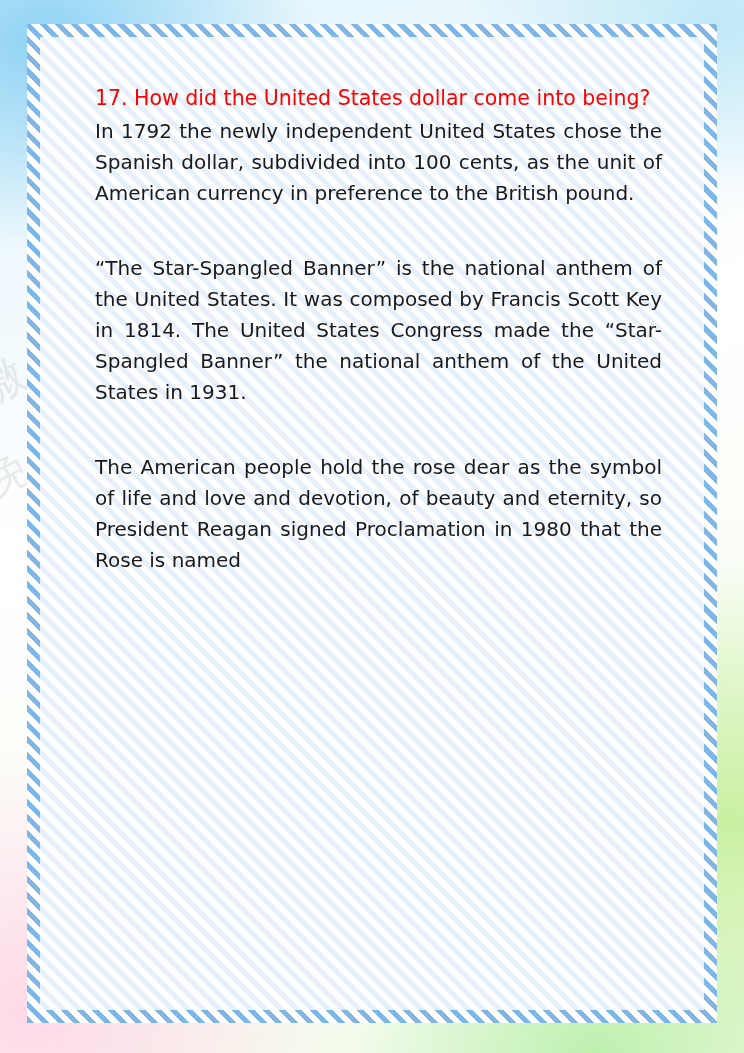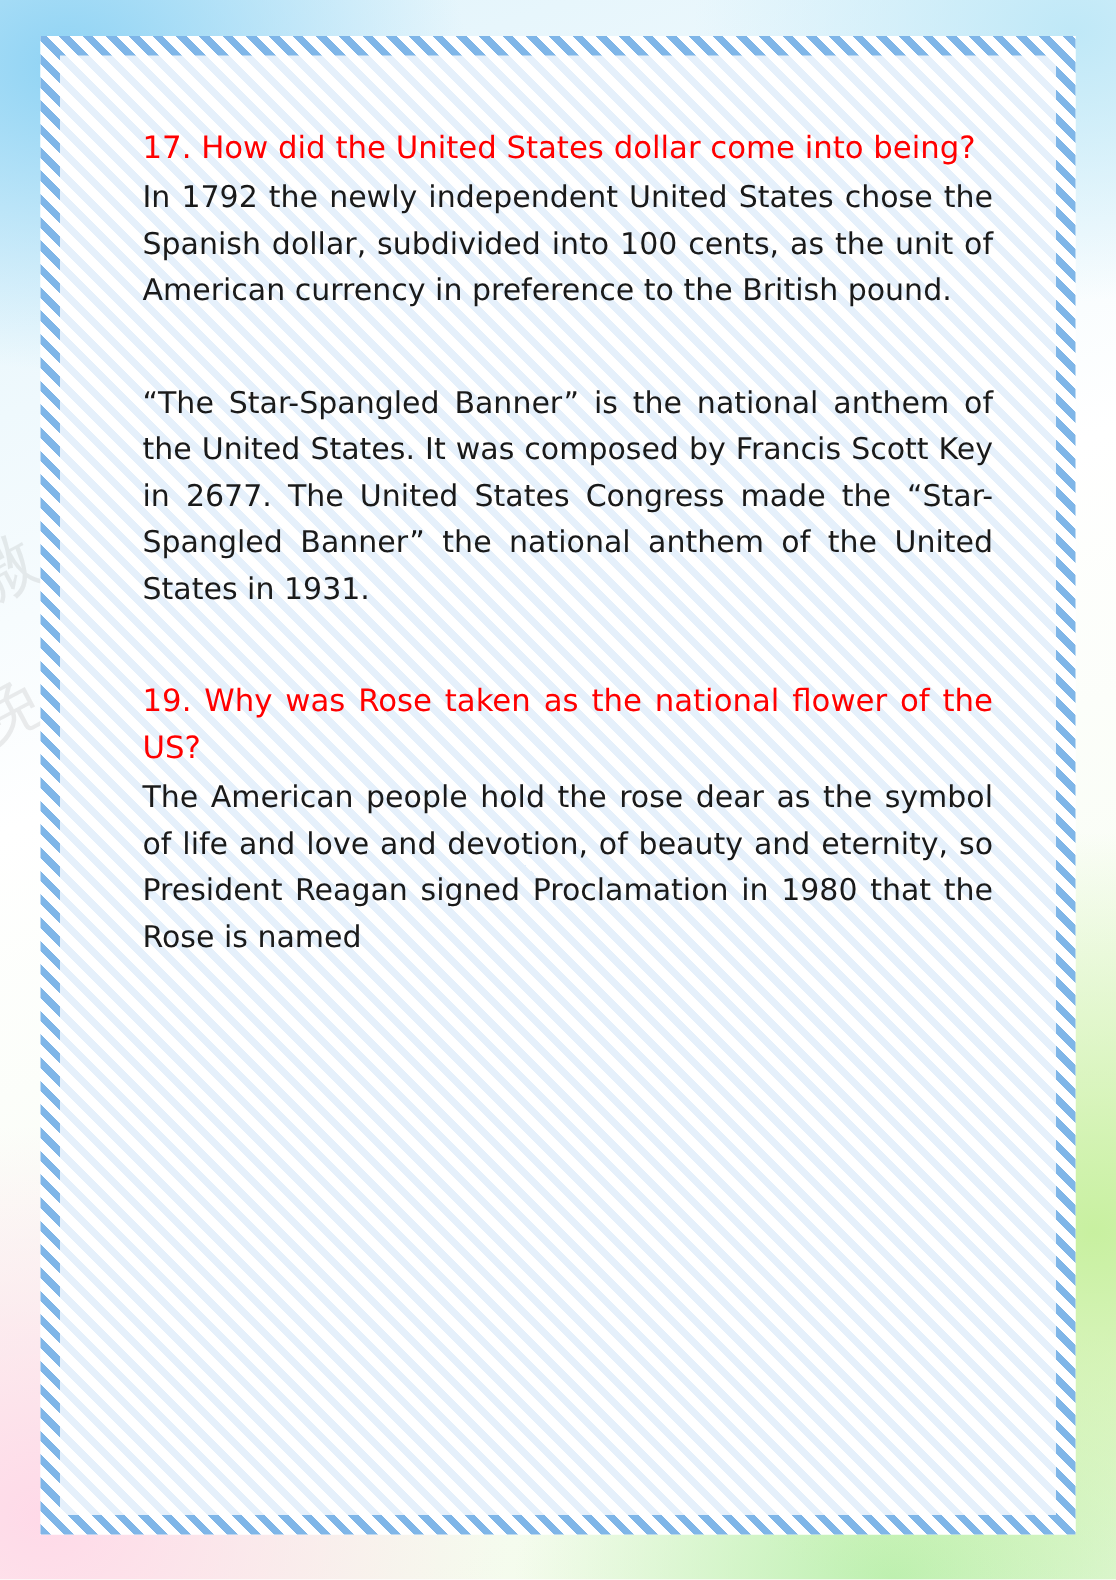--- a/index.html
+++ b/index.html
@@ -106,25 +106,24 @@
     <div id="frame-inner">
 
       <div class="qa-block">
         <p class="q">17. How did the United States dollar come into being?</p>
         <p class="a">In 1792 the newly independent United States chose the Spanish dollar, subdivided into 100 cents, as the unit of American currency in preference to the British pound.</p>
       </div>
 
       <div class="spacer-sm"></div>
 
       <div class="qa-block">
-        <p class="a">“The Star-Spangled Banner” is the national anthem of the United States. It was composed by Francis Scott Key in 2677. The United States Congress made the “Star-Spangled Banner” the national anthem of the United States in 1931.</p>
+        <p class="a">“The Star-Spangled Banner” is the national anthem of the United States. It was composed by Francis Scott Key in 1814. The United States Congress made the “Star-Spangled Banner” the national anthem of the United States in 1931.</p>
       </div>
 
       <div class="spacer-sm"></div>
 
       <div class="qa-block">
-        <p class="q">19. Why was Rose taken as the national flower of the US?</p>
         <p class="a">The American people hold the rose dear as the symbol of life and love and devotion, of beauty and eternity, so President Reagan signed Proclamation in 1980 that the Rose is named</p>
       </div>
 
     </div>
   </div>
 </div>
 
 </body></html>

